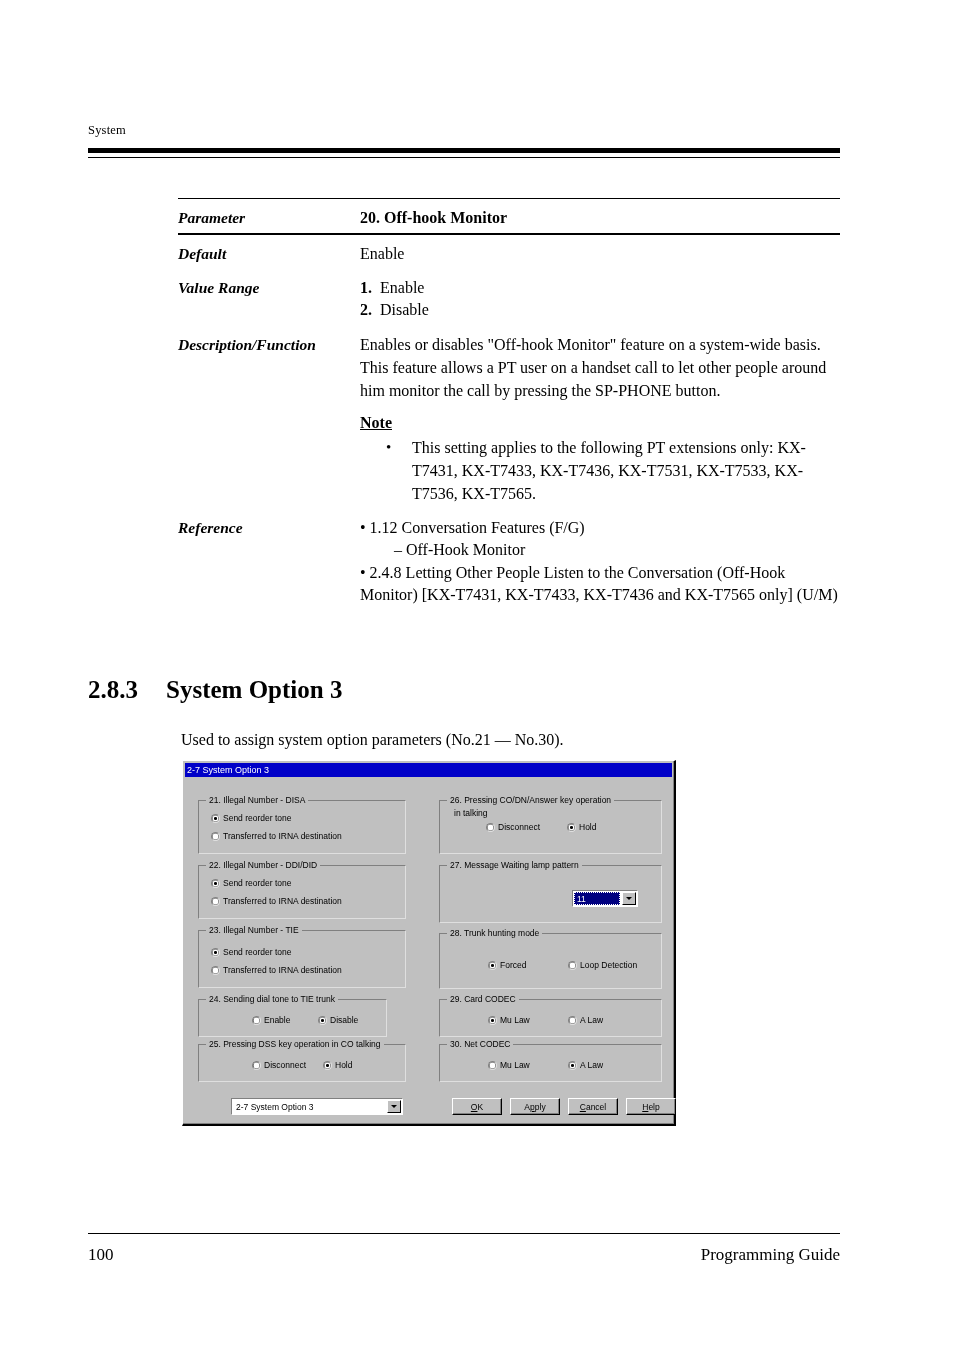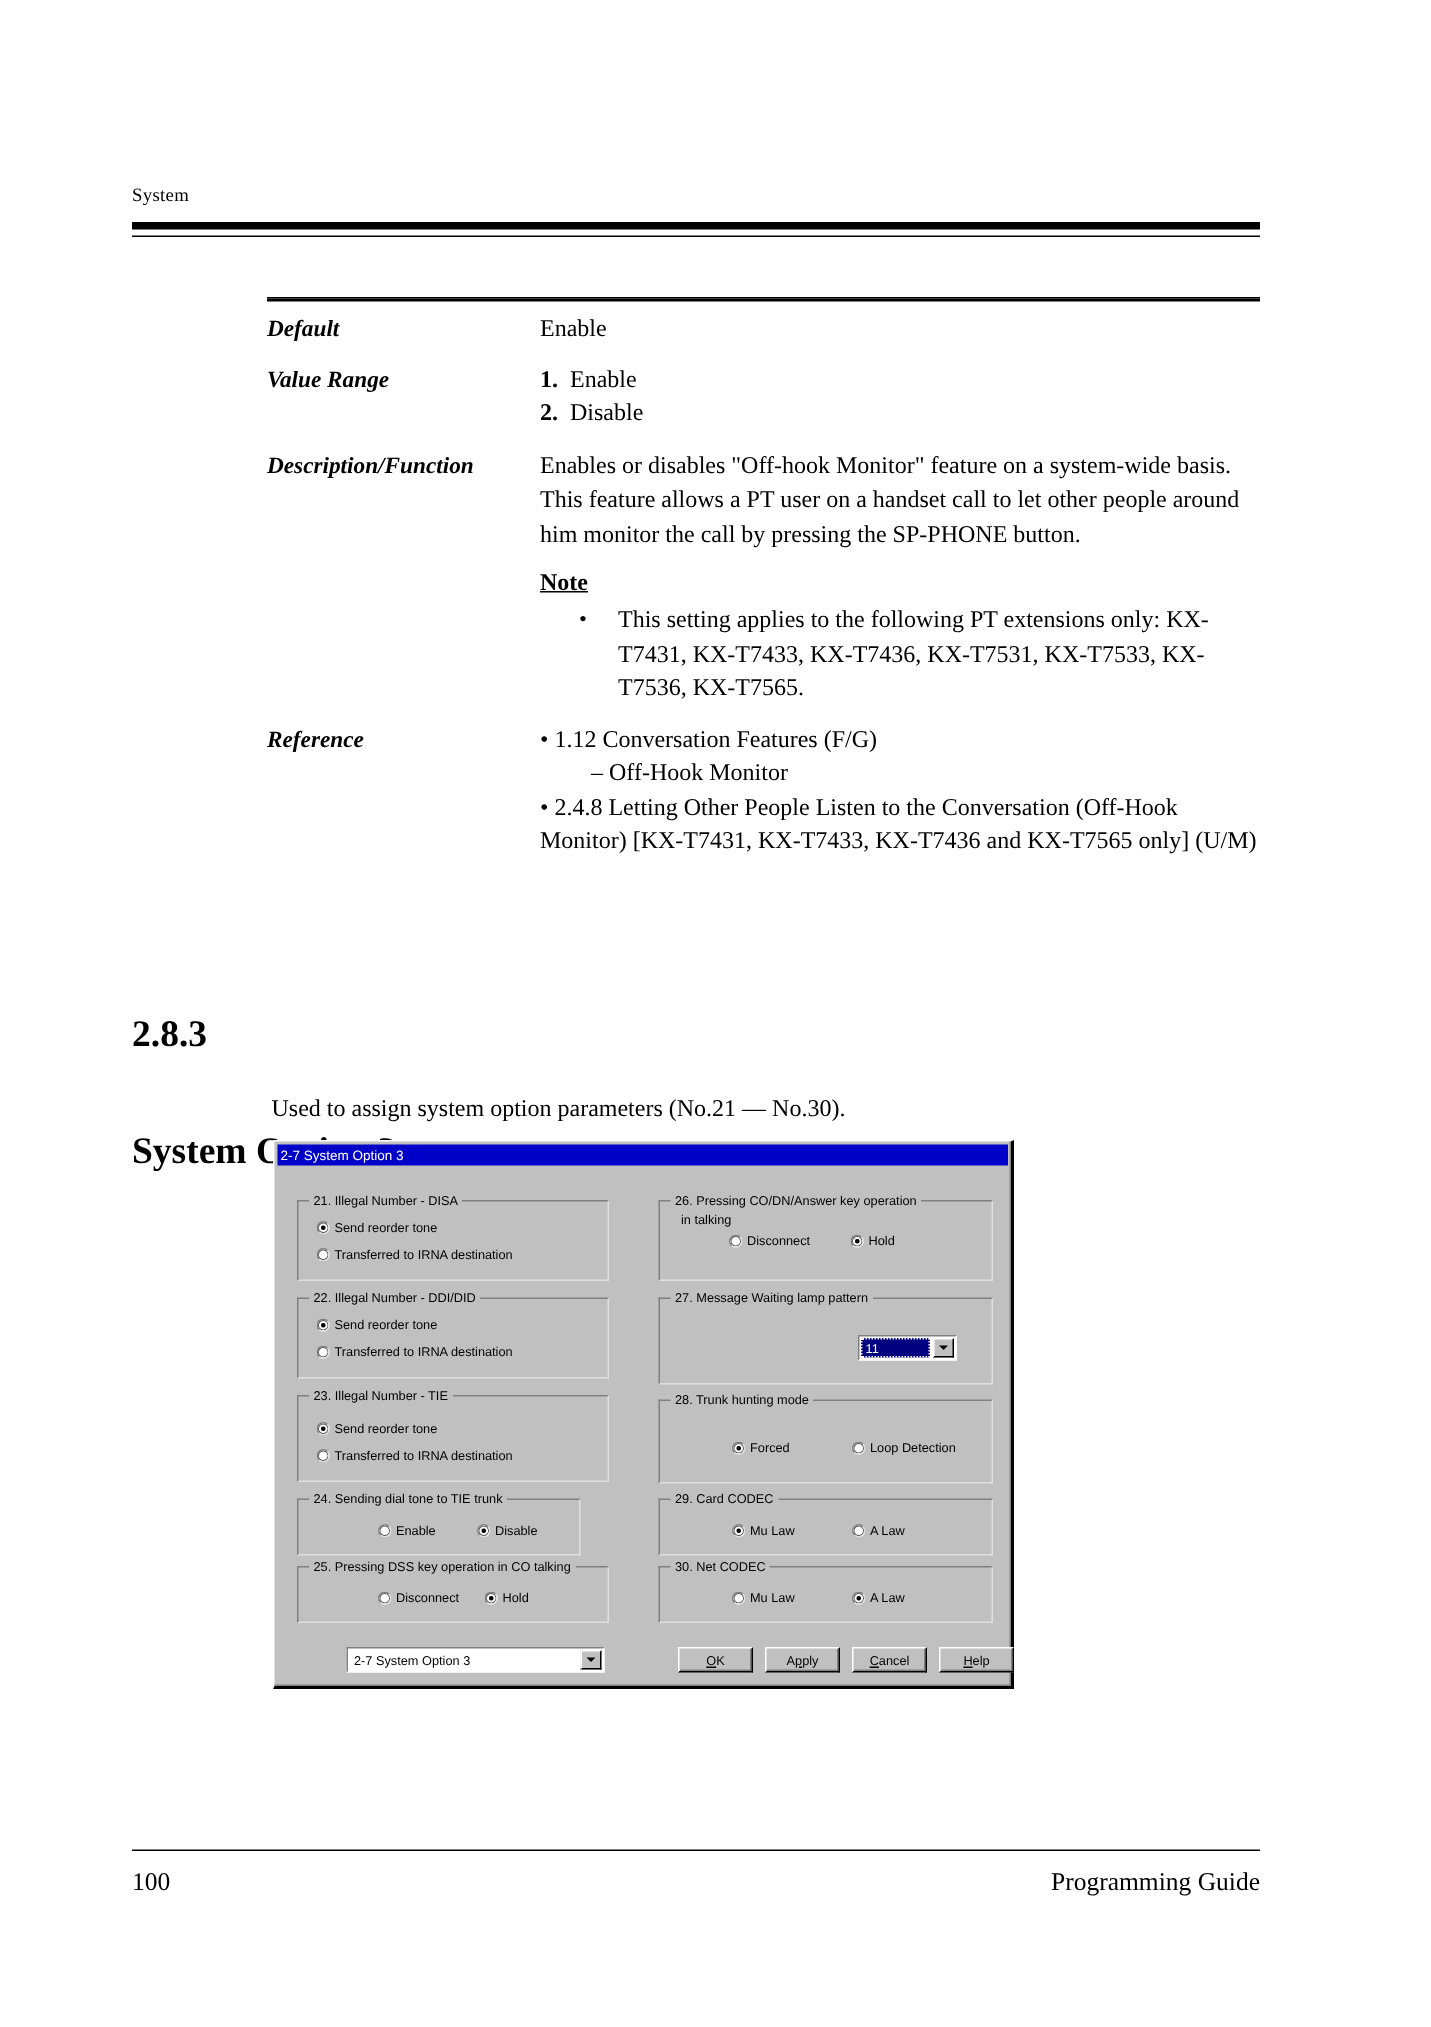--- a/index.html
+++ b/index.html
@@ -127,21 +127,20 @@
   .ref-block { max-width: 480px; }
 
   
   .sec-head {
     position: absolute;
     left: 88px;
     top: 676px;
     font-weight: bold;
     font-size: 25px;
     display: flex;
-    flex-direction: column;
   }
   .sec-num { width: 78px; flex: 0 0 78px; }
 
   .sec-intro {
     position: absolute;
     left: 181px;
     top: 731px;
     font-size: 16px;
     text-align: center;
   }
@@ -366,20 +365,24 @@
 
 <div class="page">
 
   <div class="running-head">System</div>
   <div class="rule-thick"></div>
   <div class="rule-thin"></div>
 
   <div class="ptable">
     <div class="hline"></div>
 
+    <div class="row">
+      <div class="lab">Parameter</div>
+      <div class="val bold">20. Off-hook Monitor</div>
+    </div>
 
     <div class="hline"></div>
 
     <div class="row">
       <div class="lab">Default</div>
       <div class="val">Enable</div>
     </div>
 
     <div class="row">
       <div class="lab">Value Range</div>

